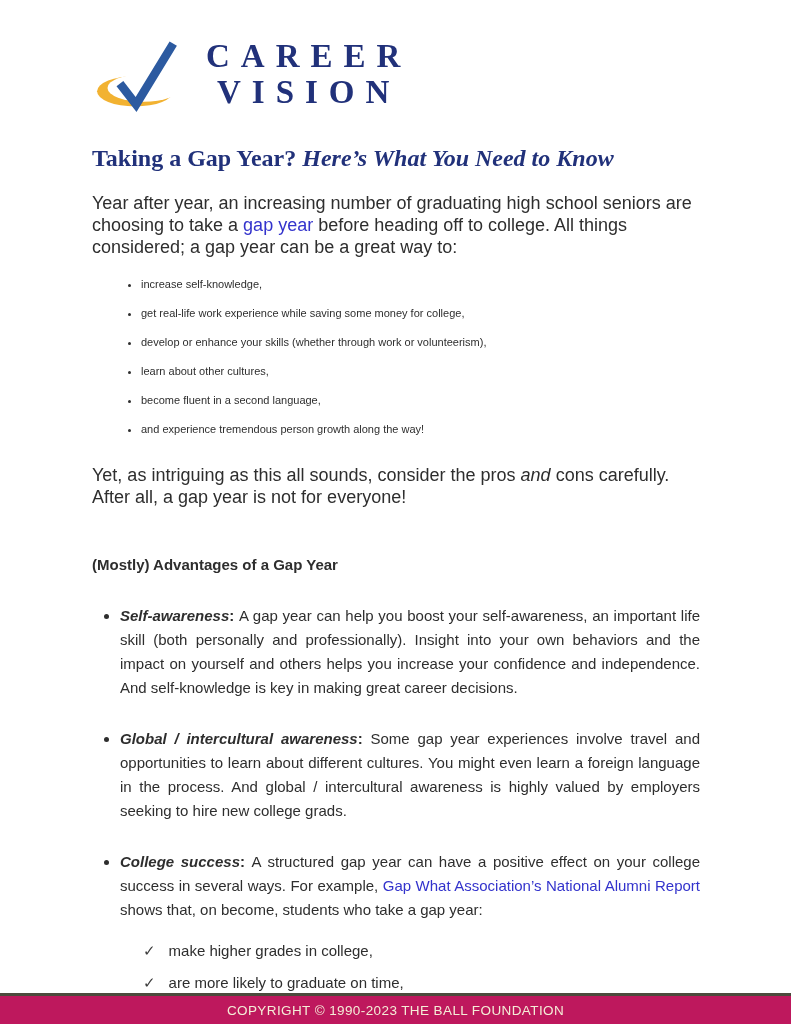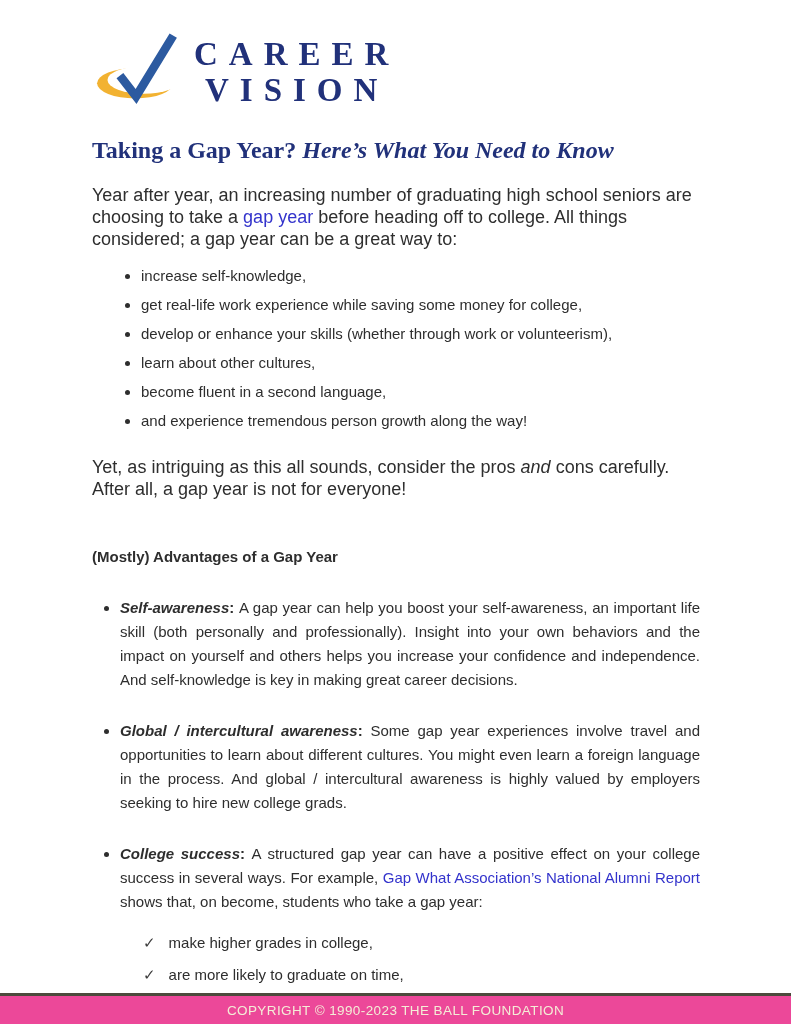--- a/index.html
+++ b/index.html
@@ -4,62 +4,62 @@
 <style>
   * { margin:0; padding:0; box-sizing:border-box; }
   html,body { background:#ffffff; }
   body {
     width:791px; height:1024px; position:relative; overflow:hidden;
     font-family:"Liberation Sans", sans-serif; color:#2e2e2e;
   }
   .content { padding:28px 91px 0 92px; }
 
   
-  .logo-row { display:flex; align-items:flex-end; gap:12px; margin-left:2px; }
+  .logo-row { display:flex; align-items:flex-start; gap:24px; margin-left:2px;margin-top:8px; }
   .logo-icon { width:88px; height:80px; flex:0 0 auto; }
   .logo-text {
     font-family:"Liberation Serif", serif; font-weight:bold;
     font-size:33px; line-height:36px; letter-spacing:11px;
     color:#21317a; text-align:center; margin-top:2px;
   }
 
   
   h1.page-title {
     font-family:"Liberation Serif", serif; font-weight:bold;
     font-size:24px; line-height:1.18; color:#21317a;
     margin-top:28px; width:625px;
   }
   h1.page-title .title-italic { font-style:italic; }
 
   
   p.body-para { font-size:18px; line-height:22px; margin-top:20px; }
   a.doc-link { color:#3333cc; text-decoration:none; cursor:pointer; }
 
   ul.benefits-list { margin-top:15px; padding-left:49px; }
-  ul.benefits-list li { font-size:15px; line-height:22px; margin-bottom:7px; }
+  ul.benefits-list li { font-size:11px; line-height:22px; margin-bottom:7px; }
 
   .underline-italic { font-style:italic; }
 
   h2.section-heading { font-size:15px; font-weight:bold; margin-top:48px; color:#2e2e2e; }
 
   ul.advantages-list { margin-top:31px; padding-left:28px; }
   ul.advantages-list li {
     font-size:15px; line-height:24px; margin-bottom:27px; text-align:justify;
   }
   .lead-in { font-weight:bold; font-style:italic; }
   .lead-sep { font-weight:bold; }
 
   ul.check-list { list-style:none; margin-top:1px; padding-left:51px; }
   ul.check-list li { display:flex; gap:13px; font-size:15px; line-height:21px; margin-bottom:11px; }
   .check-glyph { color:#3d3d3d; }
 
   
   .footer-bar {
     position:absolute; left:0; right:0; bottom:0; height:31px;
-    background:#ec4899; border-top:3px solid #4c4a3c;
+    background:#be185d; border-top:3px solid #4c4a3c;
     display:flex; align-items:center; justify-content:center;
     color:#f4edd7; font-size:13.5px; letter-spacing:0.4px;
   }
 </style>
 </head>
 <body>
 
 <div class="content">
 
   <div class="logo-row">

